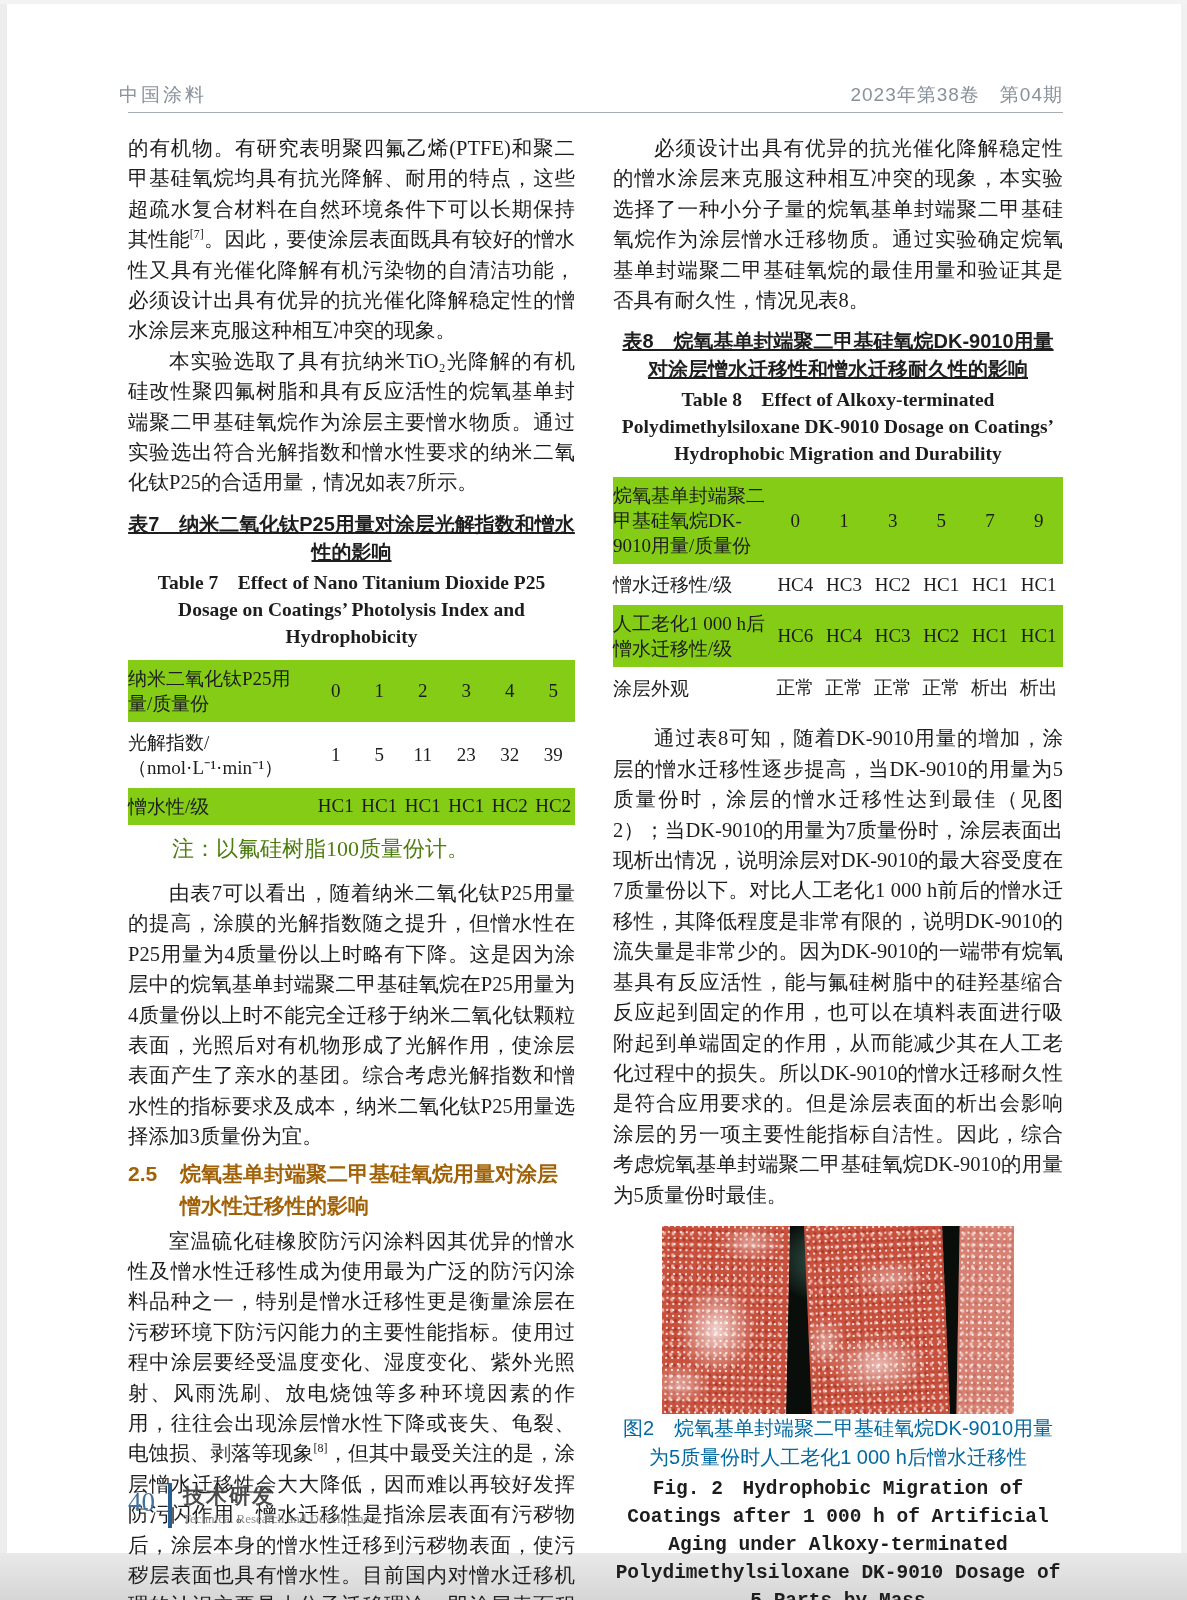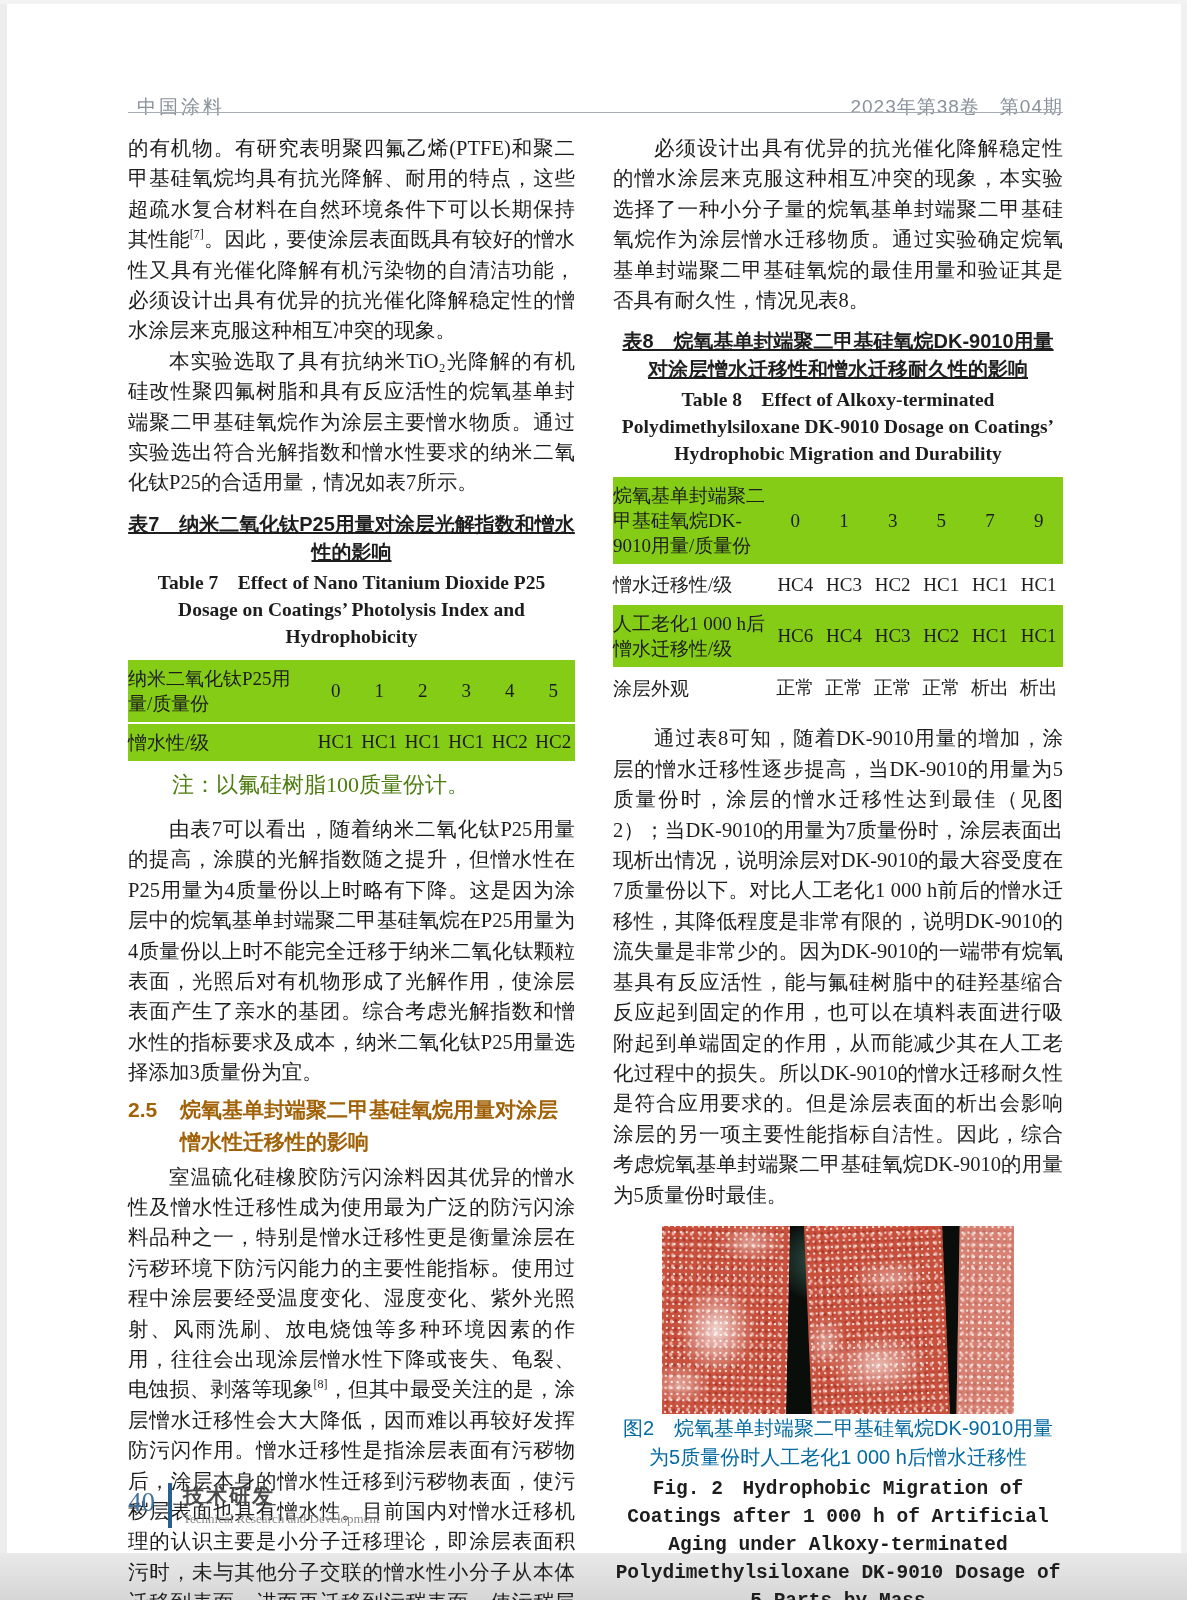--- a/index.html
+++ b/index.html
@@ -5,22 +5,22 @@
   html,body{margin:0;padding:0;background:#fff;}
   .page{position:relative;width:1187px;height:1600px;background:#ffffff;overflow:hidden;
         font-family:"Liberation Serif",serif;color:#1d1d1d;}
   
   .edge-left{position:absolute;left:0;top:0;width:7px;height:1600px;background:#ededed;}
   .edge-right{position:absolute;right:0;top:0;width:6px;height:1600px;background:#f1f1f1;}
   .edge-top{position:absolute;left:0;top:0;width:1187px;height:4px;background:#f3f3f3;}
   .edge-bottom{position:absolute;left:0;top:1553px;width:1187px;height:47px;
                background:linear-gradient(#e9e9e9,#d6d6d6);}
   
-  .hdr{position:absolute;left:137px;right:124px;top:82px;display:flex;justify-content:space-between;
-       color:#89919a;font-size:19px;letter-spacing:3px;font-family:"Liberation Sans",sans-serif;margin-top:12px;}
+  .hdr{position:absolute;left:119px;right:124px;top:82px;display:flex;justify-content:space-between;
+       color:#89919a;font-size:19px;letter-spacing:3px;font-family:"Liberation Sans",sans-serif;}
   .hdr .issue{letter-spacing:1px;}
   .rule{position:absolute;left:128px;right:124px;top:112px;height:1px;background:#a8adb3;}
   
   .col{position:absolute;top:133px;}
   .col-left{left:128px;width:447px;}
   .col-right{left:613px;width:450px;}
   p.body{font-size:20.5px;line-height:30.4px;text-align:justify;margin:0;text-indent:2em;}
   p.noindent{text-indent:0;}
   sup.ref{font-size:12px;line-height:0;}
   
@@ -116,20 +116,29 @@
       <tbody>
       <tr class="shaded">
         <td class="lbl">纳米二氧化钛P25用量/质量份</td>
         <td class="val">0</td>
         <td class="val">1</td>
         <td class="val">2</td>
         <td class="val">3</td>
         <td class="val">4</td>
         <td class="val">5</td>
       </tr>
+      <tr>
+        <td class="lbl">光解指数/（nmol·L⁻¹·min⁻¹）</td>
+        <td class="val">1</td>
+        <td class="val">5</td>
+        <td class="val">11</td>
+        <td class="val">23</td>
+        <td class="val">32</td>
+        <td class="val">39</td>
+      </tr>
       <tr class="shaded">
         <td class="lbl">憎水性/级</td>
         <td class="val">HC1</td>
         <td class="val">HC1</td>
         <td class="val">HC1</td>
         <td class="val">HC1</td>
         <td class="val">HC2</td>
         <td class="val">HC2</td>
       </tr>
       </tbody>

